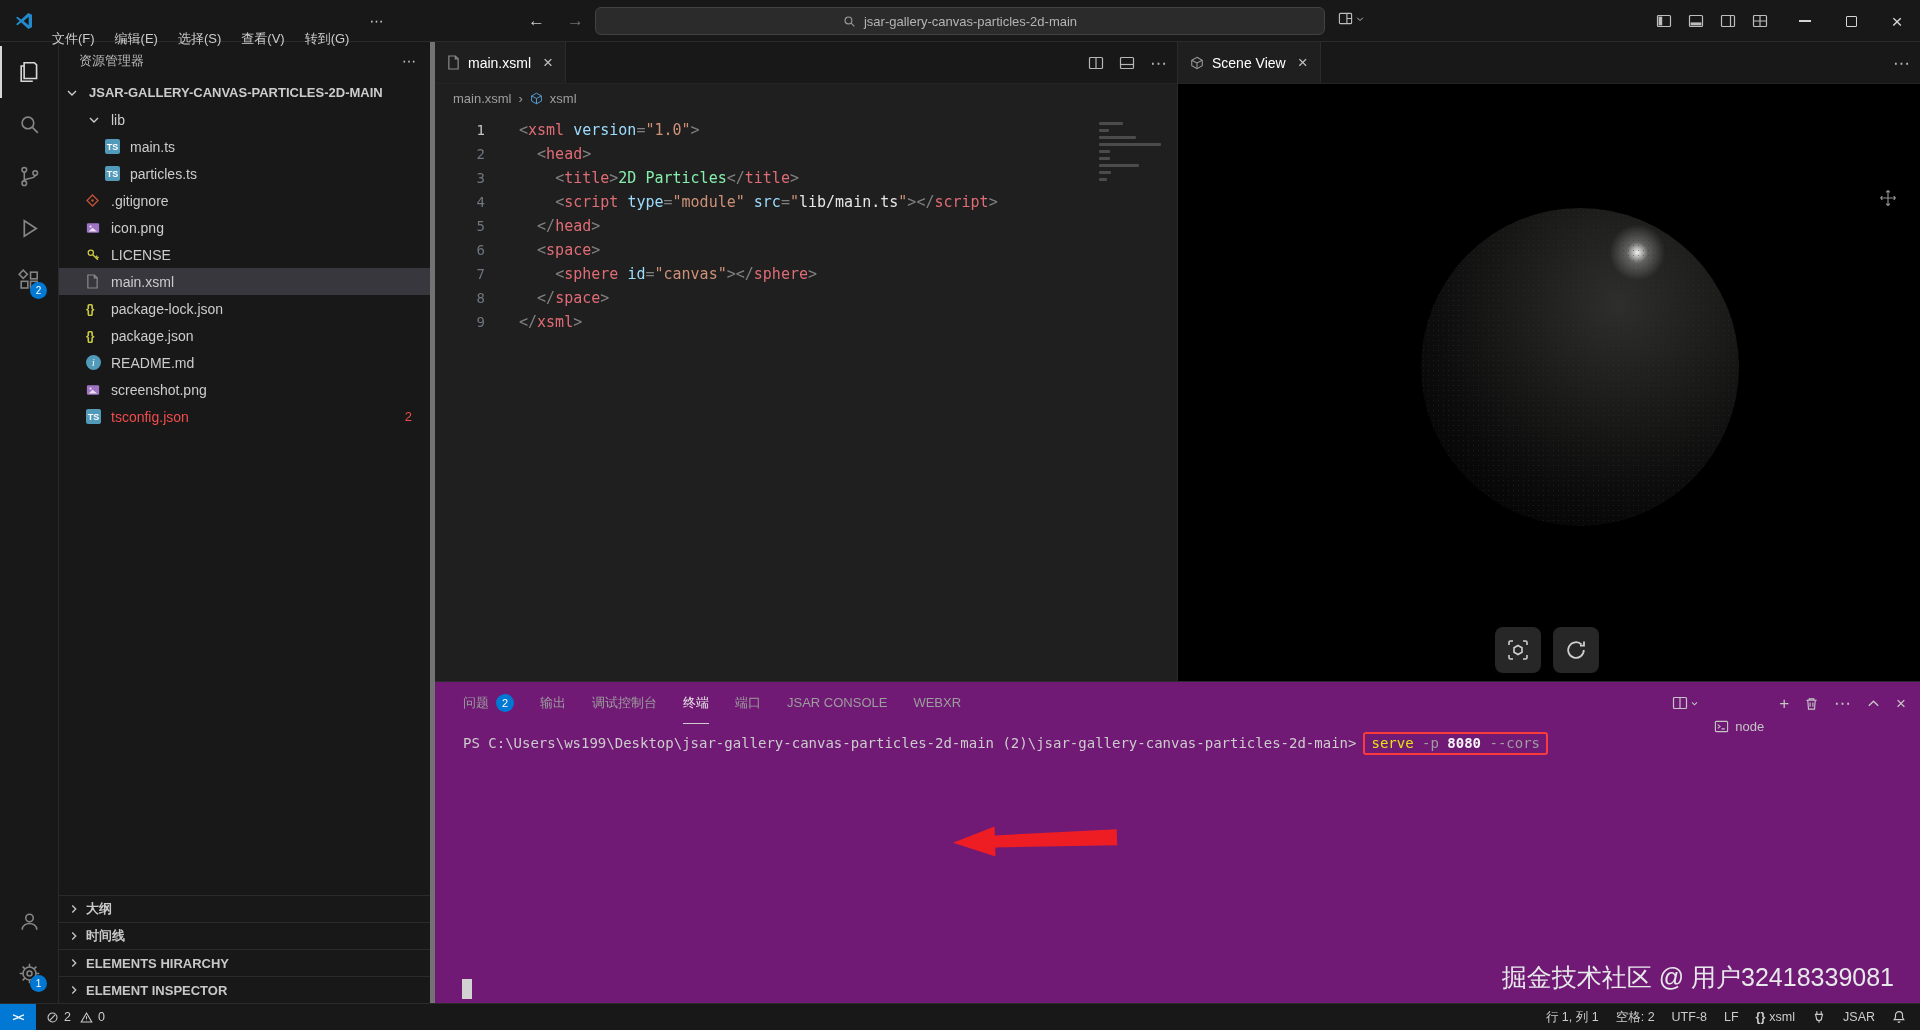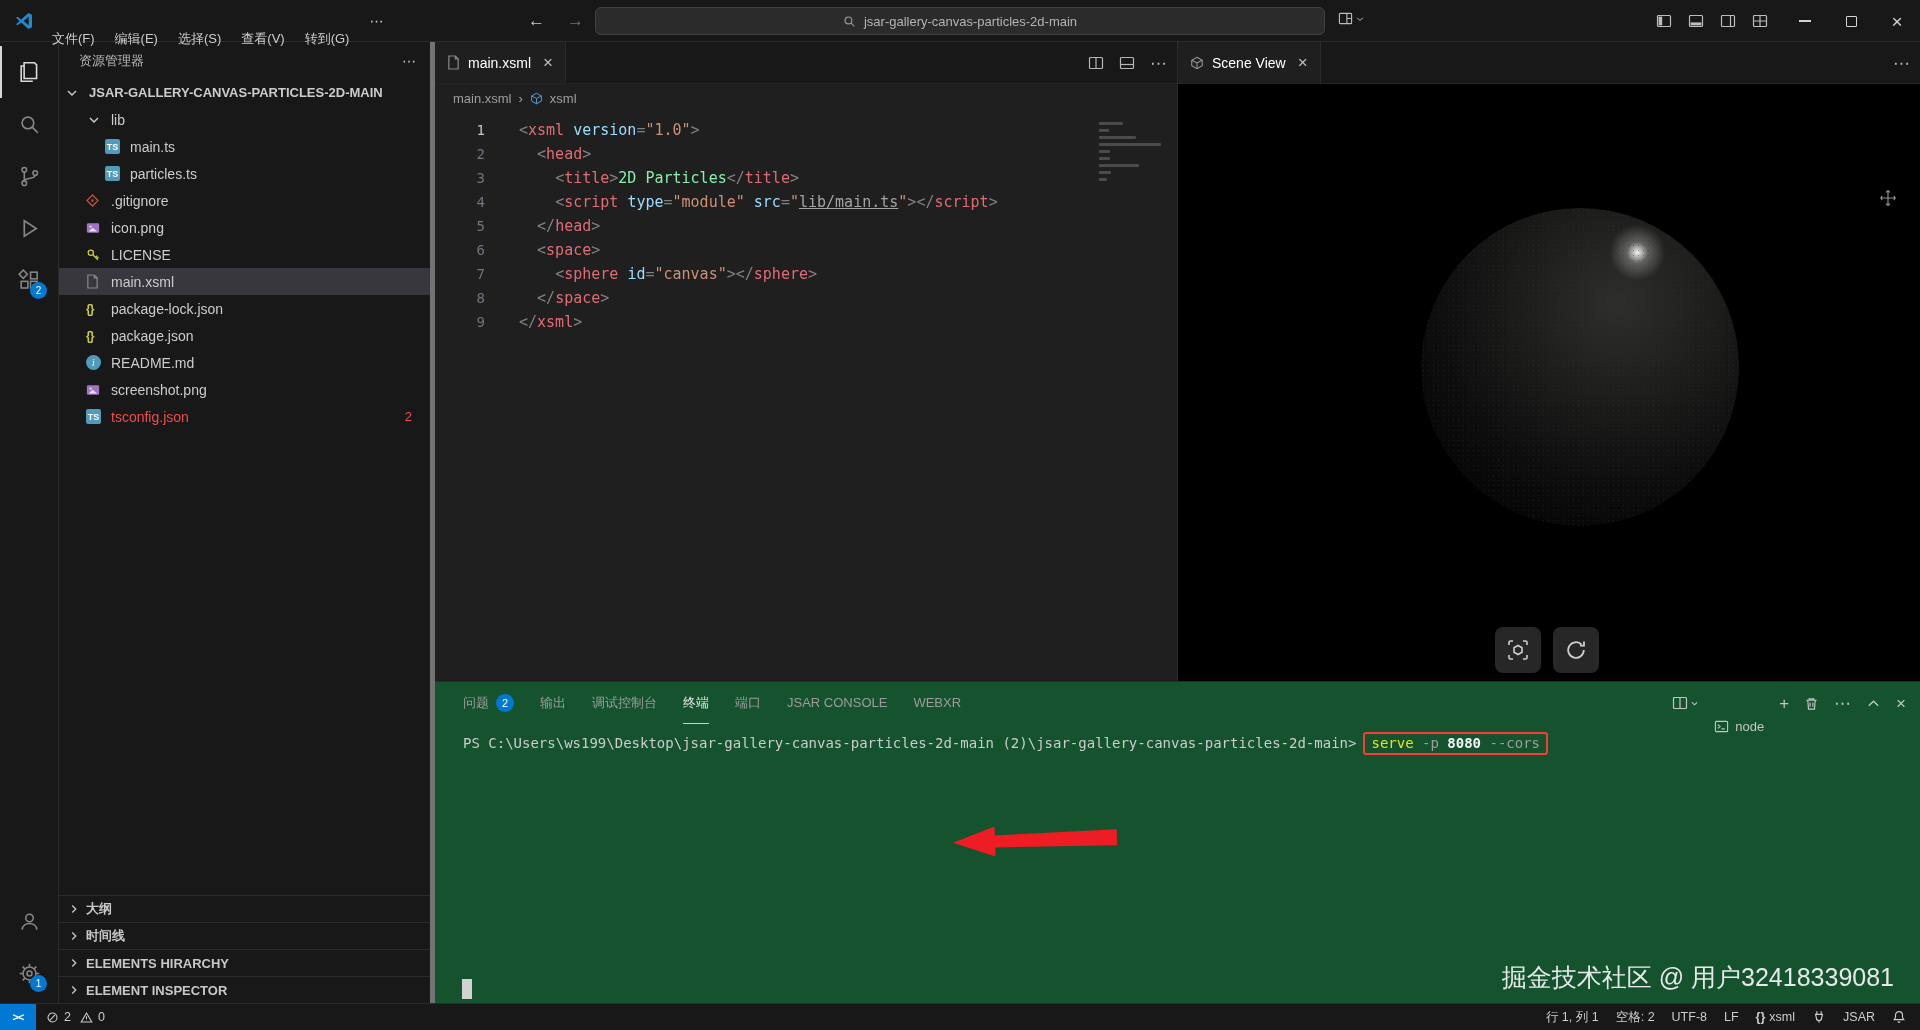--- a/index.html
+++ b/index.html
@@ -74,40 +74,40 @@
   .tab-actions{position:absolute;right:10px;top:0;height:42px;display:flex;align-items:center;gap:15px;color:#b6b6b6;}
 
   .editor-group{width:743px;background:#1f1f1f;display:flex;flex-direction:column;border-right:1px solid #2b2b2b;}
   .breadcrumb{height:28px;display:flex;align-items:center;padding-left:18px;font-size:13px;color:#9f9f9f;gap:7px;}
   .code-area{flex:1;position:relative;font-family:"DejaVu Sans Mono",monospace;font-size:15px;padding-top:6px;}
   .code-line{display:flex;height:24px;line-height:24px;white-space:pre;}
   .ln{width:50px;text-align:right;color:#6e7681;flex:none;font-size:14px;}
   .code-line.first .ln{color:#c6c6c6;}
   .ct{padding-left:34px;}
   .c-p{color:#808080;} .c-tag{color:#e06c75;} .c-attr{color:#9cdcfe;} .c-str{color:#ce9178;}
-  .c-txt{color:#86efac;} .c-pl{color:#cccccc;} .c-link{color:#a3a3a3;text-decoration:underline;}
+  .c-txt{color:#86efac;} .c-pl{color:#cccccc;} .c-link{color:#e5e5e5;}
   .minimap{position:absolute;right:12px;top:10px;width:66px;}
   .mm-bar{height:3px;margin-bottom:4px;background:#777777;opacity:.5;border-radius:1px;}
 
   
   .scene-group{flex:1;display:flex;flex-direction:column;background:#181818;min-width:0;}
   .scene-canvas{flex:1;background:#000;position:relative;overflow:hidden;}
   .sphere{position:absolute;left:243px;top:124px;width:318px;height:318px;border-radius:50%;
     background:
       radial-gradient(circle at 68% 14%, rgba(255,255,255,.95) 0%, rgba(255,255,255,.28) 3%, rgba(255,255,255,0) 8%),
       radial-gradient(circle at 62% 30%, #2e2e2c 0%, #1d1d1c 32%, #0d0d0d 62%, #040404 84%, #000 100%);}
   .sphere::after{content:"";position:absolute;inset:0;border-radius:50%;opacity:.45;
     background-image:radial-gradient(#34342f 0.7px, transparent 0.9px);background-size:5px 5px;}
   .scene-btns{position:absolute;left:317px;bottom:8px;display:flex;gap:12px;}
   .scene-btn{width:46px;height:46px;border-radius:8px;background:#272727;display:flex;
     align-items:center;justify-content:center;color:#cfcfcf;}
   .gizmo{position:absolute;right:22px;top:104px;color:#8f8f8f;}
 
   
-  .panel{height:322px;background:#14532d;border-top:1px solid #2b2b2b;display:flex;flex-direction:column;}
+  .panel{height:322px;background:#701a75;border-top:1px solid #2b2b2b;display:flex;flex-direction:column;}
   .panel-header{height:42px;display:flex;align-items:center;padding:0 14px 0 28px;flex:none;}
   .panel-tabs{display:flex;gap:26px;height:100%;align-items:stretch;}
   .ptab{font-size:13px;color:#9d9d9d;display:flex;align-items:center;gap:7px;border-bottom:1px solid transparent;}
   .ptab.active{color:#e7e7e7;border-bottom-color:#cccccc;}
   .pbadge{background:#0078d4;color:#fff;border-radius:50%;width:18px;height:18px;font-size:11px;
     display:flex;align-items:center;justify-content:center;}
   .panel-actions{margin-left:auto;display:flex;align-items:center;gap:15px;color:#c5c5c5;font-size:13px;}
   .pa-node{display:flex;align-items:center;gap:6px;margin-top:47px;}
   .pa-text{font-size:17px;line-height:1;}
   .terminal-body{flex:1;position:relative;font-family:"DejaVu Sans Mono",monospace;font-size:14px;

